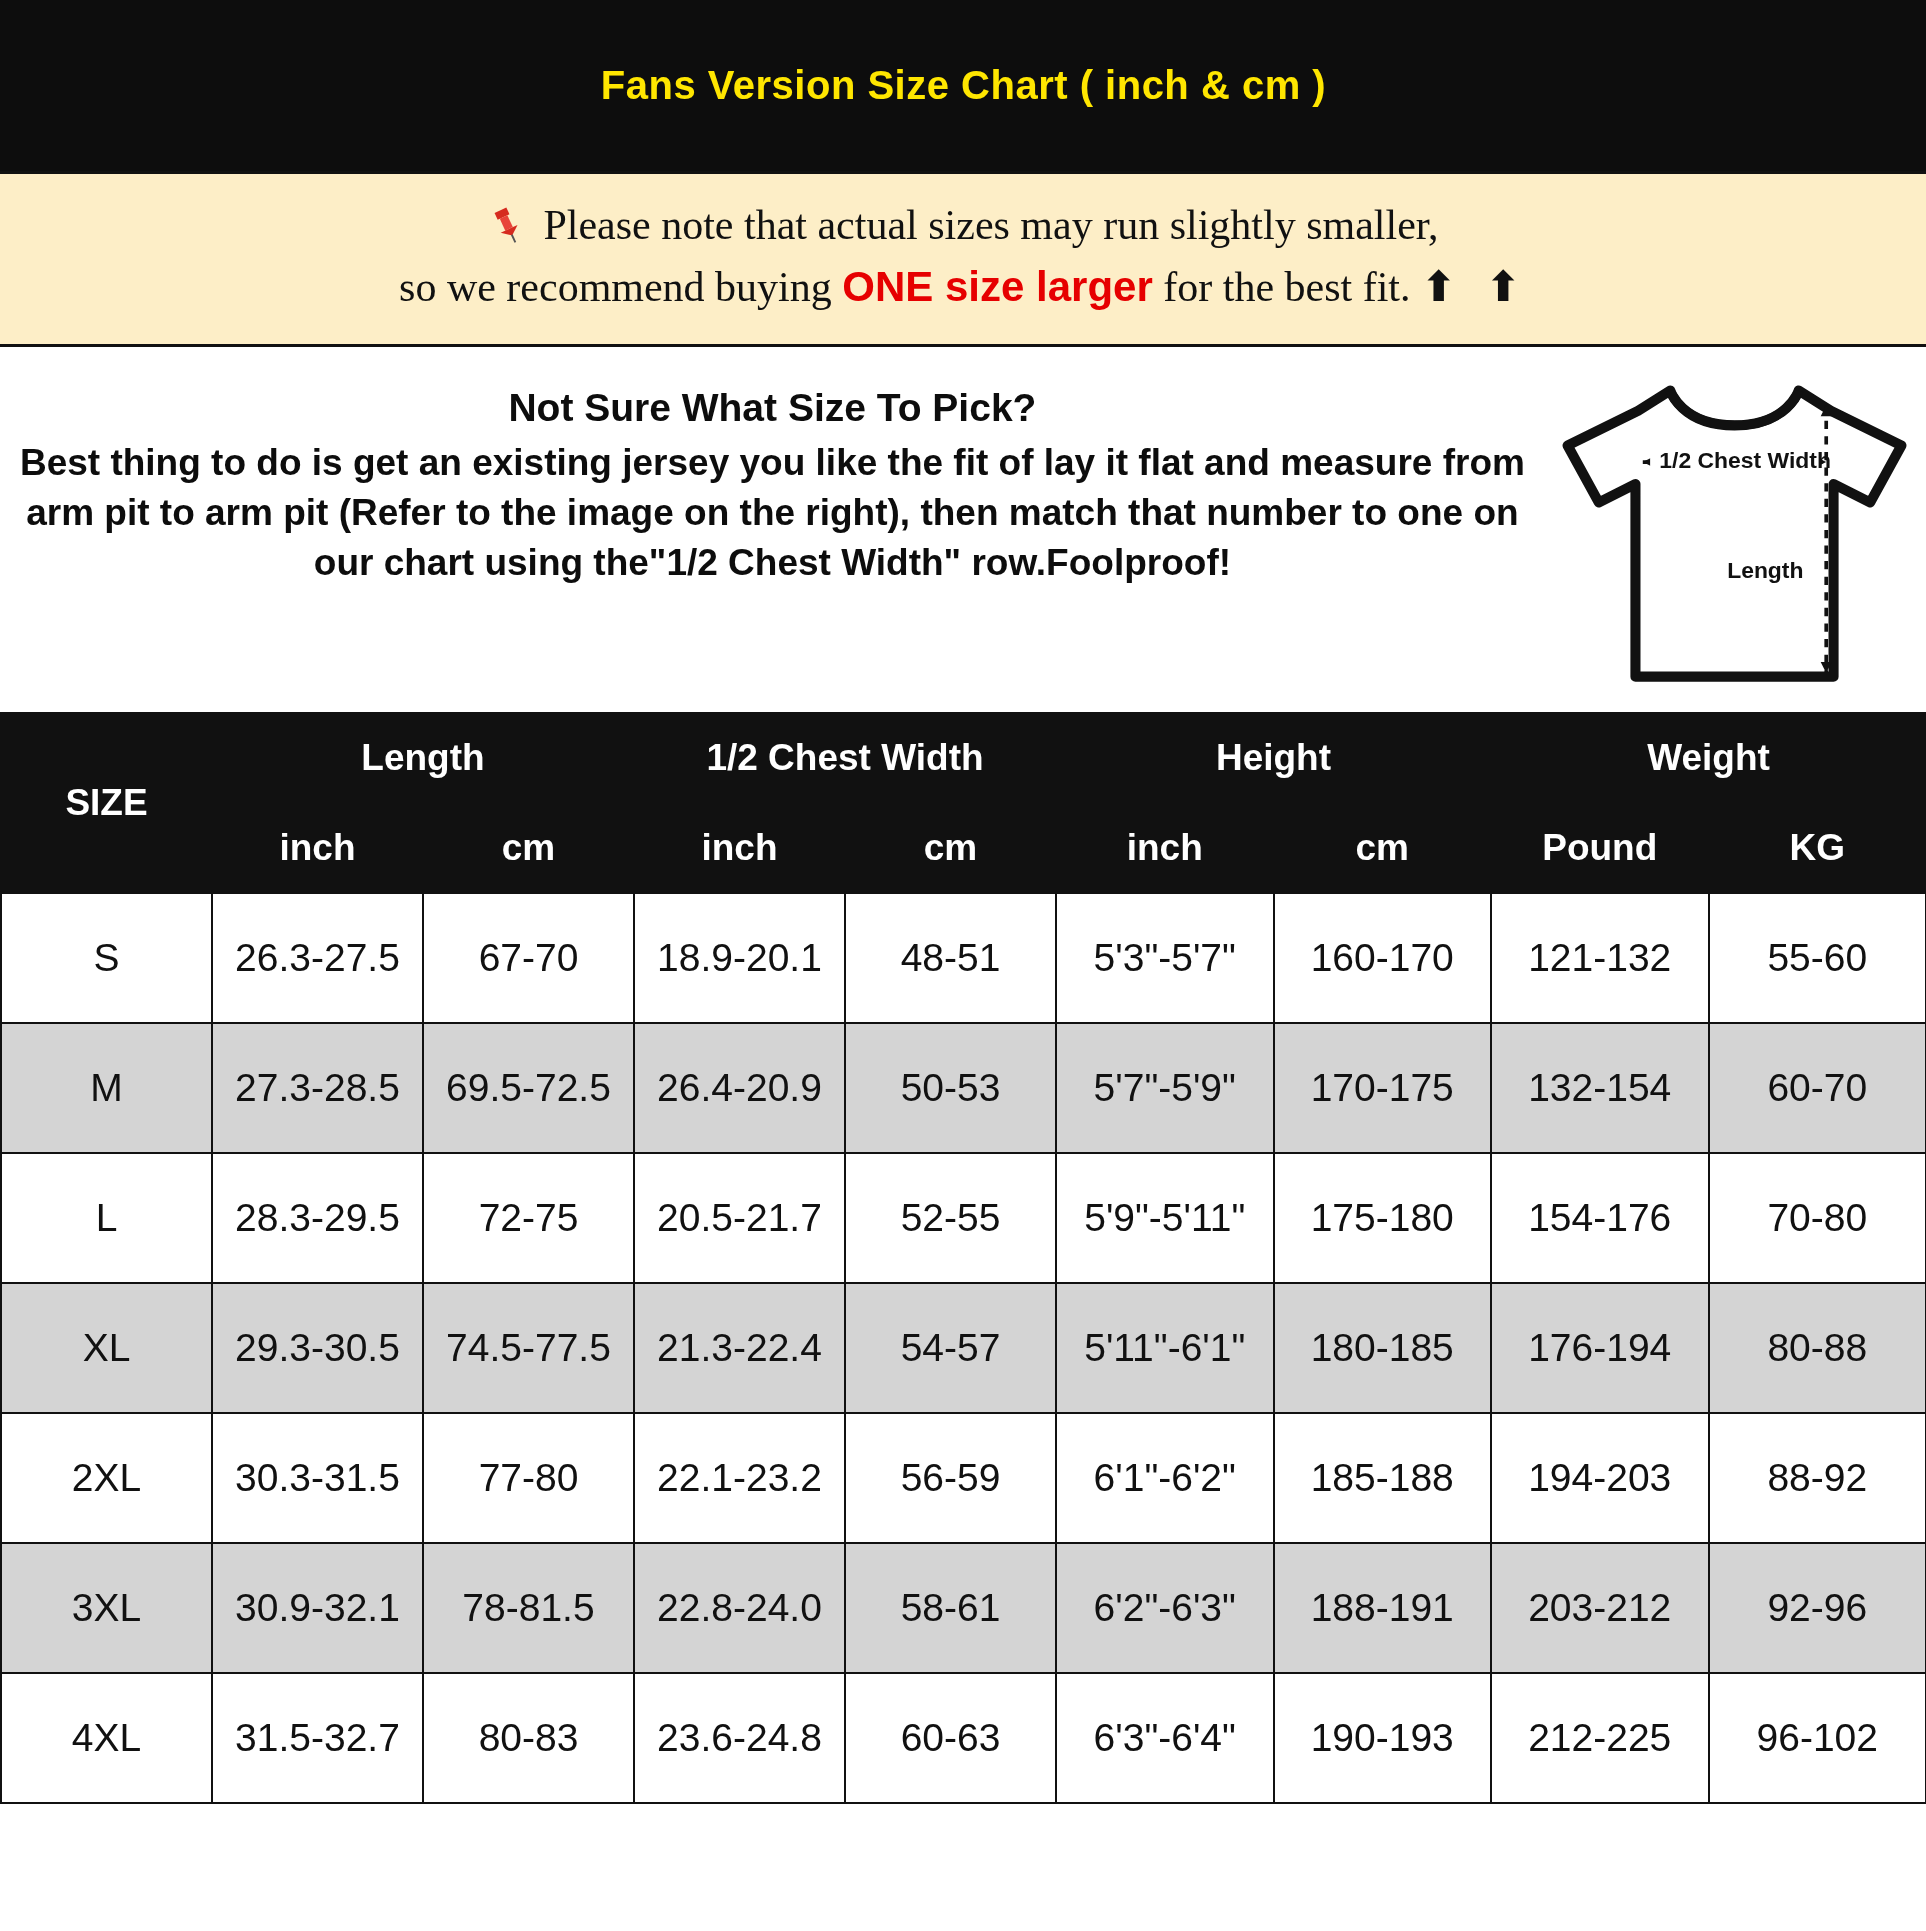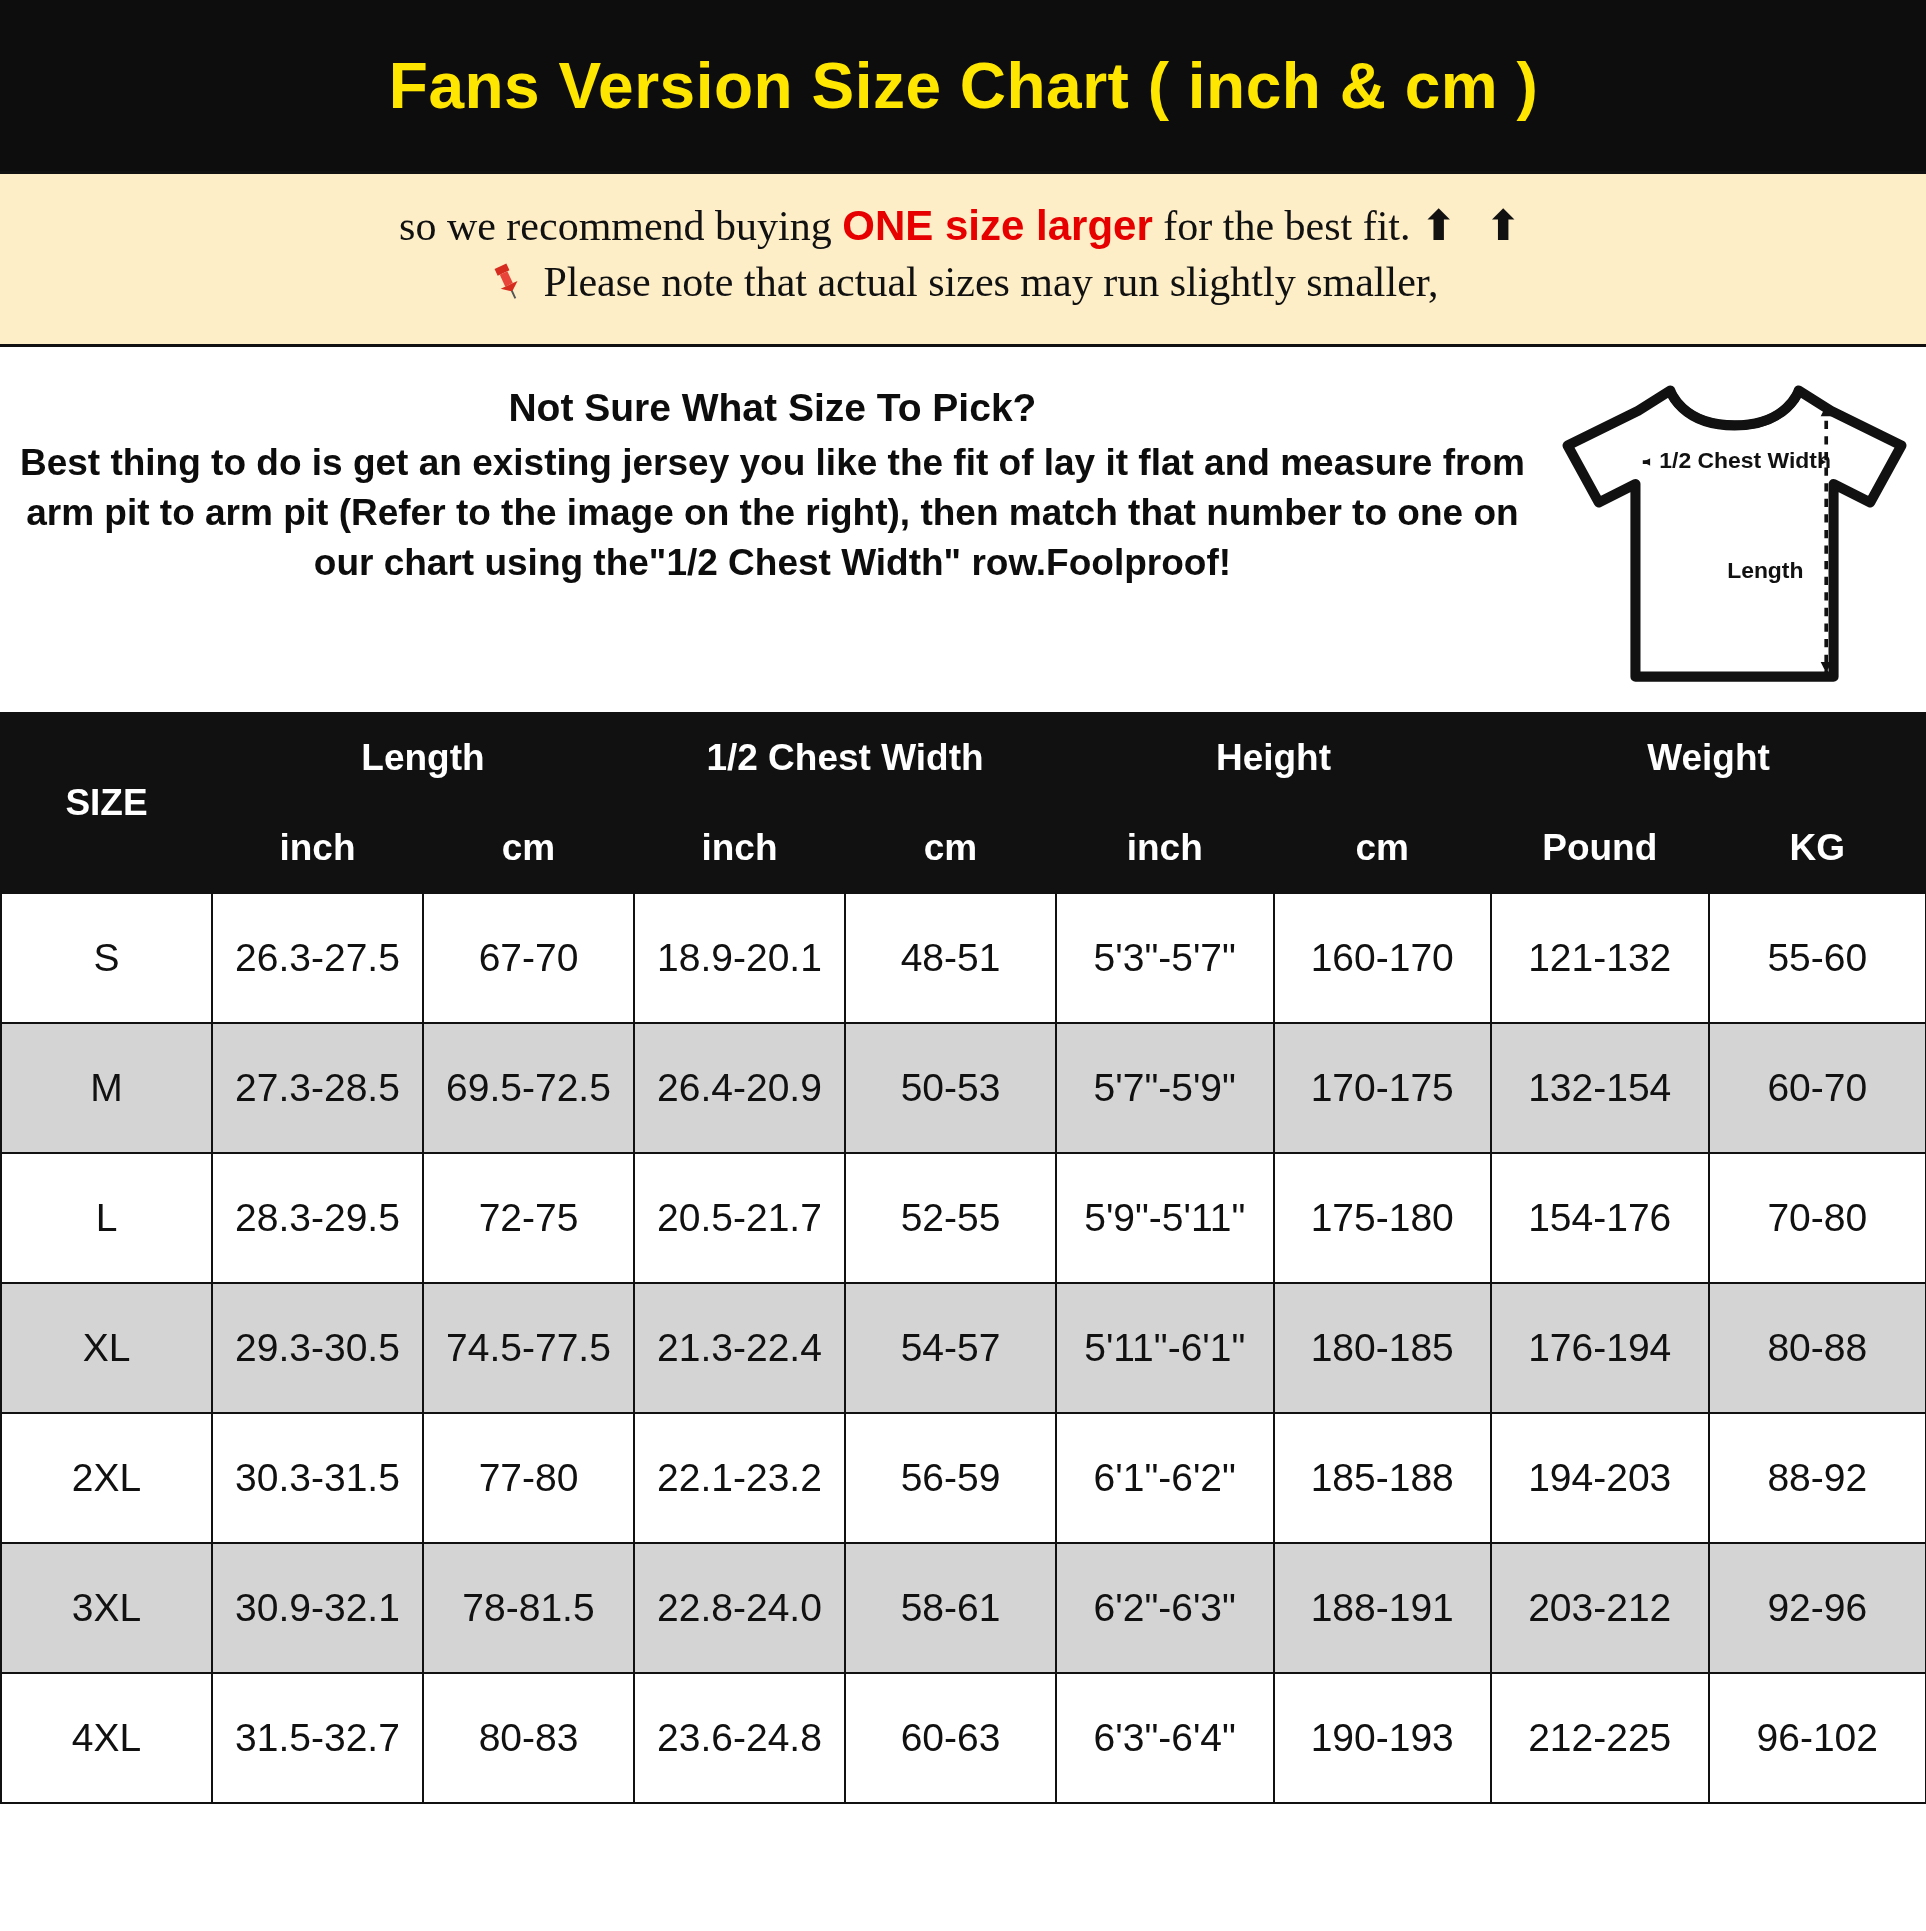--- a/index.html
+++ b/index.html
@@ -20,21 +20,21 @@
   
   .title-bar {
     background: #0d0d0d;
     height: 171px;
     display: flex;
     align-items: center;
     justify-content: center;
   }
   .title-text {
     color: #ffe600;
-    font-size: 64px;
+    font-size: 40px;
     font-weight: bold;
     letter-spacing: 0.5px;
     font-family: "Liberation Sans", sans-serif;
   }
 
   
   .note-band {
     background: #fdeec7;
     border-top: 3.7px solid #111;
     border-bottom: 3.7px solid #111;
@@ -141,36 +141,36 @@
 </head>
 <body>
 
 <div id="page">
 
   <div class="title-bar">
     <div class="title-text">Fans Version Size Chart ( inch &amp; cm )</div>
   </div>
 
   <div class="note-band">
-    <div class="note-line">
-      <span>so we recommend buying </span><span class="note-strong">ONE size larger</span><span> for the best fit.</span>
-      <span class="arrow-up">⬆ ⬆</span>
-    </div>
     <div class="note-line">
       <span class="pin-icon">
         <svg width="39" height="39" viewBox="0 0 42 42">
           <g transform="rotate(-25 21 21)">
             <rect x="14" y="3" width="14" height="8" fill="#d62b1f"></rect>
             <rect x="16.5" y="11" width="9" height="14" fill="#e8443a"></rect>
             <polygon points="11,25 31,25 21,33" fill="#d62b1f"></polygon>
             <rect x="20" y="32" width="2" height="9" fill="#555"></rect>
           </g>
         </svg>
       </span>
       <span>Please note that actual sizes may run slightly smaller,</span>
+    </div>
+    <div class="note-line">
+      <span>so we recommend buying </span><span class="note-strong">ONE size larger</span><span> for the best fit.</span>
+      <span class="arrow-up">⬆ ⬆</span>
     </div>
   </div>
 
   <div class="help-section">
     <div class="help-text">
       <div class="help-head">Not Sure What Size To Pick?</div>
       <div class="help-body">Best thing to do is get an existing jersey you like the fit of lay it flat and measure from arm pit to arm pit (Refer to the image on the right), then match that number to one on our chart using the"1/2 Chest Width" row.Foolproof!</div>
     </div>
     <div class="tee-wrap">
       <svg width="367" height="321" viewBox="0 0 400 350">

